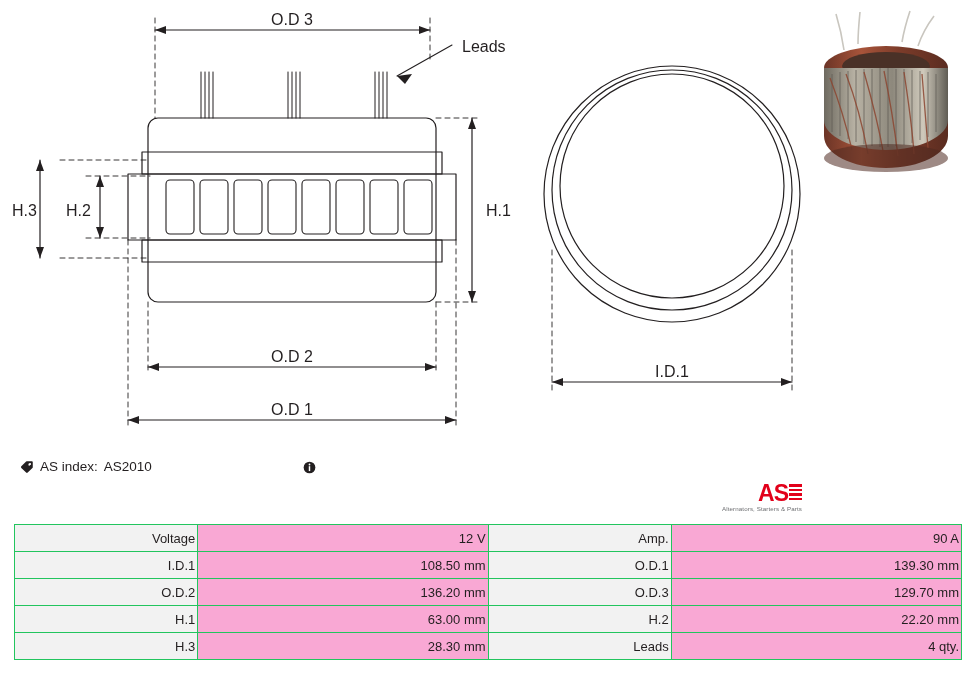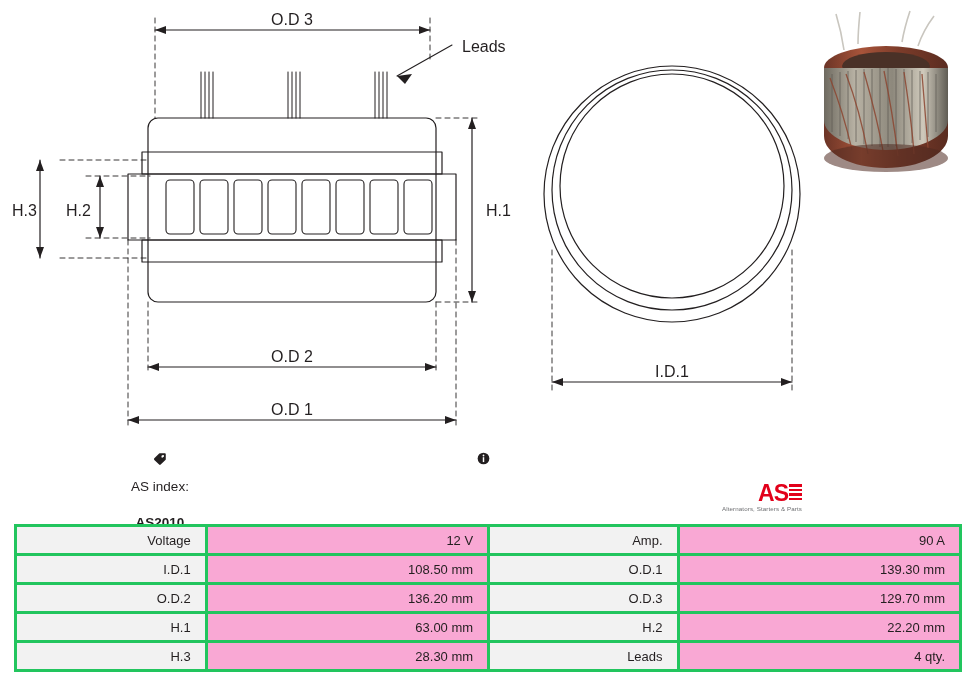--- a/index.html
+++ b/index.html
@@ -51,24 +51,23 @@
   }
   .info-col.c1 { left: 20px; width: 280px; }
   .info-col.c2 { left: 303px; width: 360px; }
   .info-col.c3 { left: 672px; width: 290px; }
   .info-line {
     display: flex;
     align-items: center;
     gap: 6px;
     height: 30px;
     white-space: nowrap;
-    flex-direction: column;
   }
   .info-line .lbl { color: #231f20; }
-  .info-line .val { font-weight: bold; color: #231f20; }
+  .info-line .val { font-weight: normal; color: #231f20; }
   .icon-tag, .icon-info, .icon-check {
     display: inline-block;
     flex: 0 0 auto;
   }
   .icon-tag svg, .icon-info svg, .icon-check svg { display: block; }
   .std-line {
     color: #e2001a;
     font-weight: bold;
     font-size: 13.5px;
     letter-spacing: .2px;
@@ -109,23 +108,23 @@
 
   
   .spec {
     position: absolute;
     left: 14px; top: 524px;
     width: 948px;
     border-collapse: collapse;
     font-size: 13px;
   }
   .spec td {
-    border: 3px solid #22c55e;
+    border: 1px solid #22c55e;
     height: 26px;
-    padding: 0 14px;
+    padding: 0 2px;
     vertical-align: middle;
     margin-top: 8px;
   }
   .spec td.k {
     background: #f2f2f2;
     text-align: right;
     width: 182px;
     color: #231f20;
   }
   .spec td.v {

